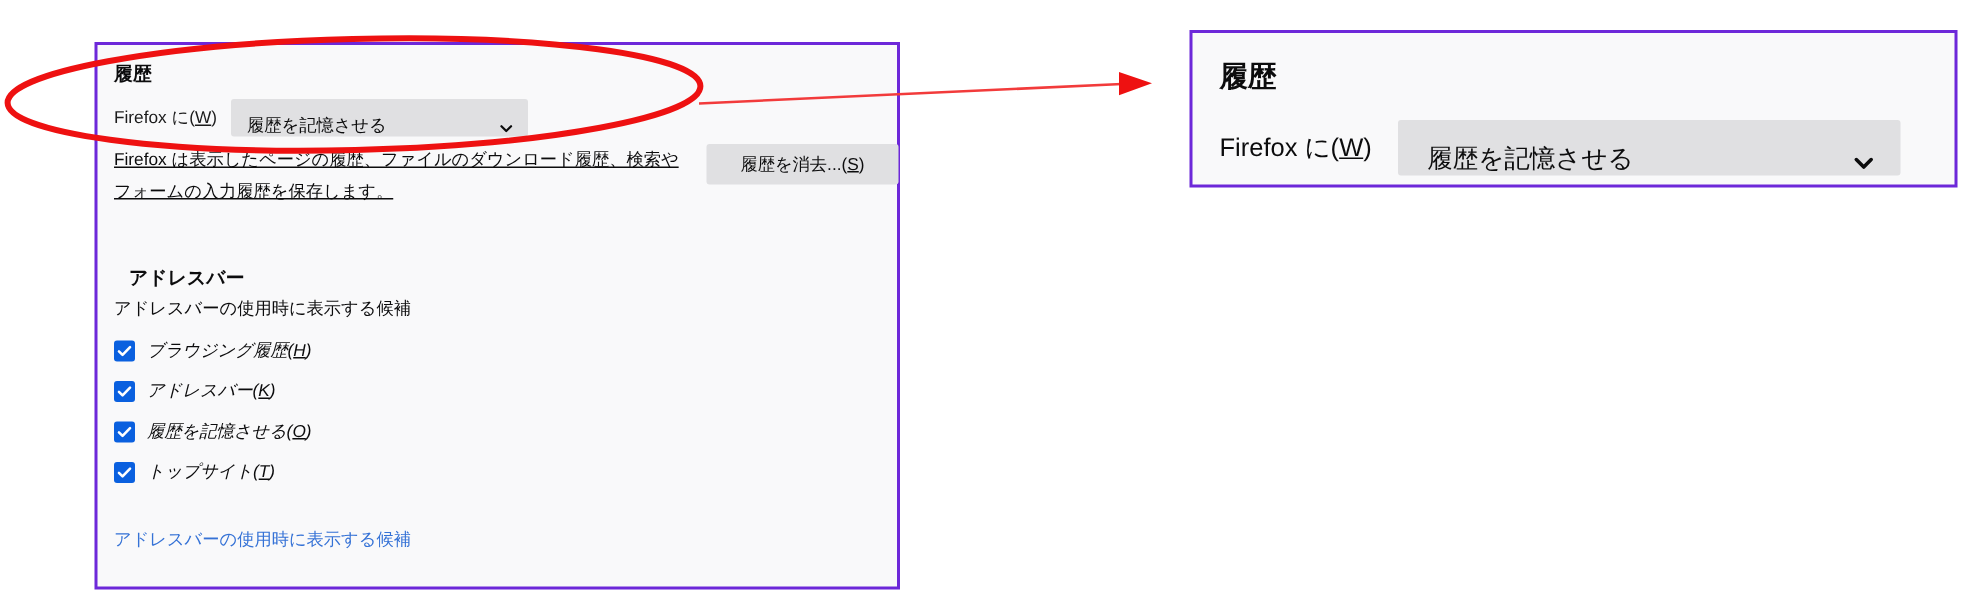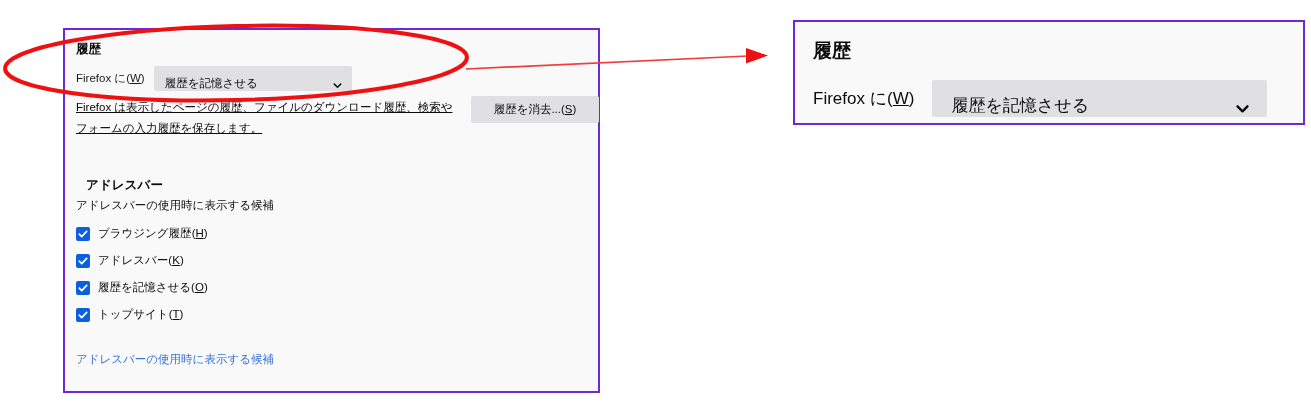--- a/index.html
+++ b/index.html
@@ -130,20 +130,21 @@
     position: absolute;
     left: 11px;
     top: 168px;
     text-align: right;
   }
 
   #checkbox-list {
     position: absolute;
     left: 11px;
     top: 190px;
+    font-style: italic;
   }
   .check-row {
     display: flex;
     align-items: center;
     height: 27px;
     gap: 8px;
   }
   .checkbox {
     width: 14px;
     height: 14px;

